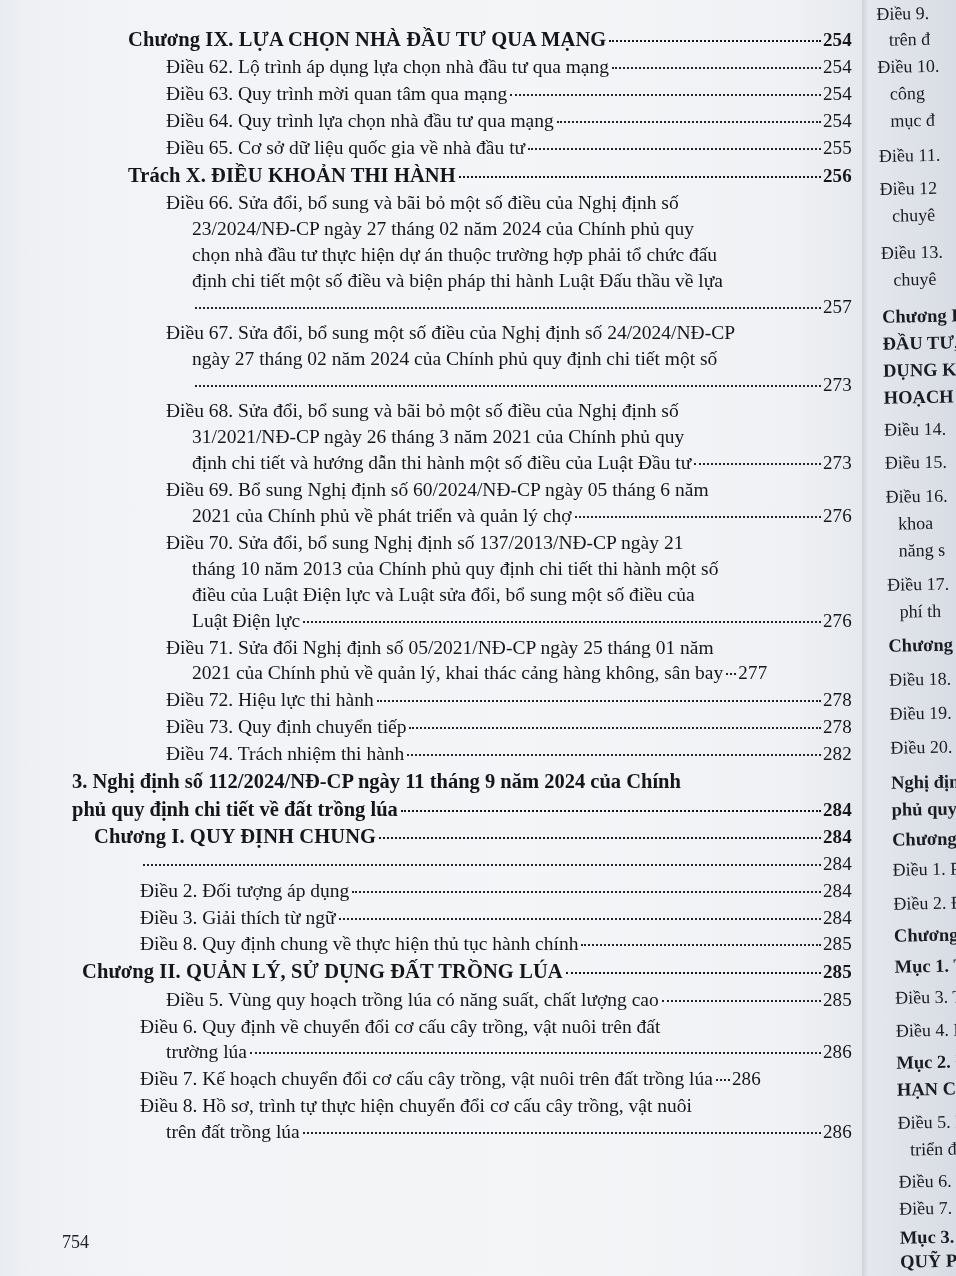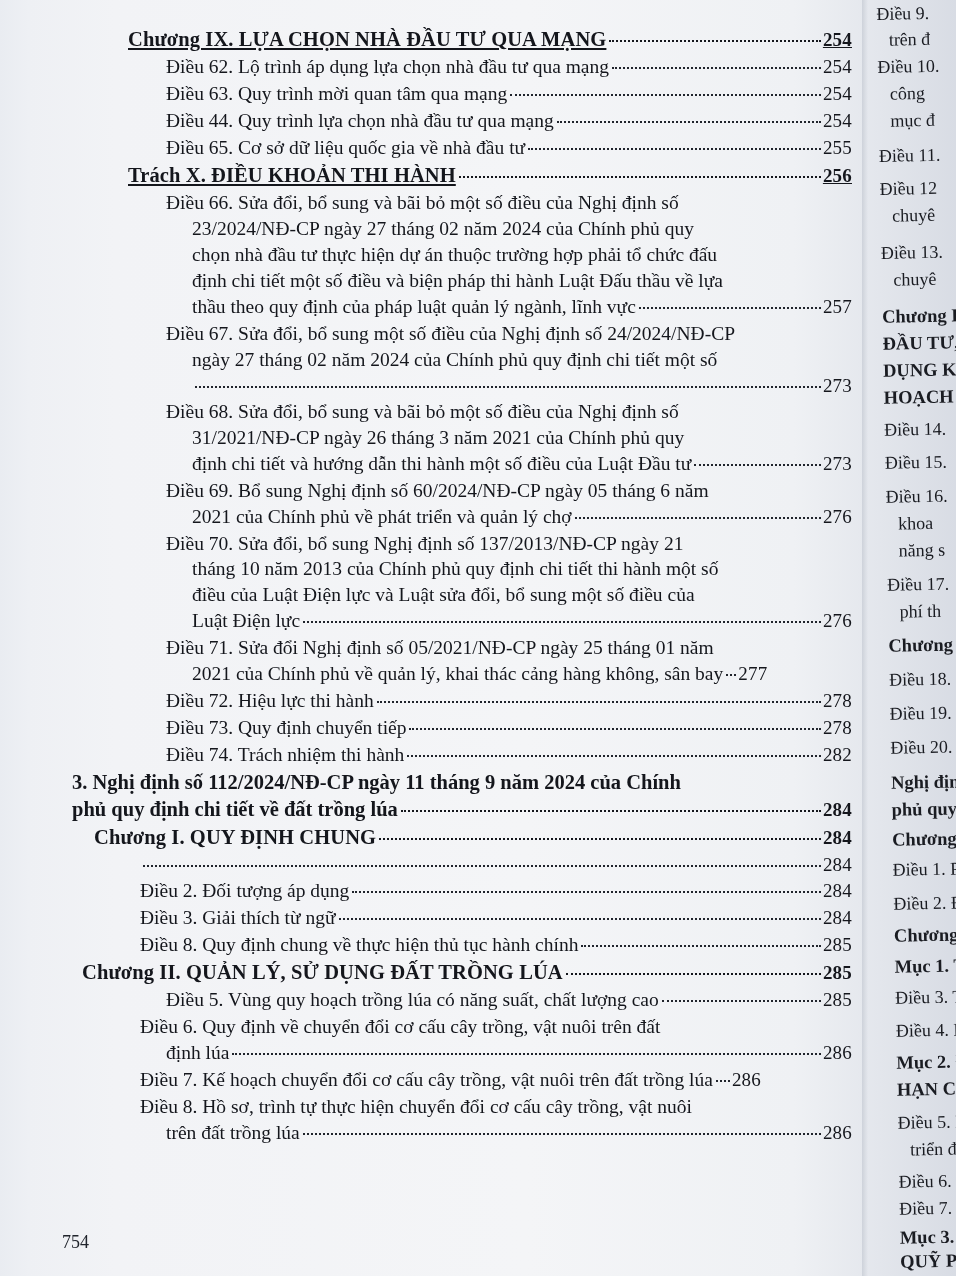--- a/index.html
+++ b/index.html
@@ -67,21 +67,21 @@
   
   .chap {
     font-weight: bold;
     font-size: 20.5px;
     letter-spacing: .1px;
   }
   .chap .dots { border-bottom: 2px dotted #14161c; }
   .chap .pg { font-weight: bold; }
 
   
-  .ind-chap { margin-left: 66px; text-decoration: underline; }
+  .ind-chap { margin-left: 66px; }
   .ind-art  { margin-left: 104px; }
 
   
   .wrap {
     margin-left: 104px;
     font-size: 19.5px;
     line-height: 1.33;
     text-align: justify;
     text-justify: inter-word;
     position: relative;
@@ -159,21 +159,21 @@
       <span class="txt">Điều 62. Lộ trình áp dụng lựa chọn nhà đầu tư qua mạng</span>
       <span class="dots"></span>
       <span class="pg">254</span>
     </div>
     <div class="line ind-art">
       <span class="txt">Điều 63. Quy trình mời quan tâm qua mạng</span>
       <span class="dots"></span>
       <span class="pg">254</span>
     </div>
     <div class="line ind-art">
-      <span class="txt">Điều 44. Quy trình lựa chọn nhà đầu tư qua mạng</span>
+      <span class="txt">Điều 64. Quy trình lựa chọn nhà đầu tư qua mạng</span>
       <span class="dots"></span>
       <span class="pg">254</span>
     </div>
     <div class="line ind-art">
       <span class="txt">Điều 65. Cơ sở dữ liệu quốc gia về nhà đầu tư</span>
       <span class="dots"></span>
       <span class="pg">255</span>
     </div>
 
     <div class="line chap ind-chap">
@@ -181,21 +181,20 @@
       <span class="dots"></span>
       <span class="pg">256</span>
     </div>
 
     <div class="wrap">
       <div class="hang first">Điều 66. Sửa đổi, bổ sung và bãi bỏ một số điều của Nghị định số</div>
       <div class="hang">23/2024/NĐ-CP ngày 27 tháng 02 năm 2024 của Chính phủ quy</div>
       <div class="hang">chọn nhà đầu tư thực hiện dự án thuộc trường hợp phải tổ chức đấu</div>
       <div class="hang">định chi tiết một số điều và biện pháp thi hành Luật Đấu thầu về lựa</div>
       <div class="tailline">
-        <span class="txt">thầu theo quy định của pháp luật quản lý ngành, lĩnh vực</span>
         <span class="dots"></span>
         <span class="pg">257</span>
       </div>
     </div>
 
     <div class="wrap">
       <div class="hang first">Điều 67. Sửa đổi, bổ sung một số điều của Nghị định số 24/2024/NĐ-CP</div>
       <div class="hang">ngày 27 tháng 02 năm 2024 của Chính phủ quy định chi tiết một số</div>
       <div class="tailline">
         <span class="dots"></span>
@@ -301,21 +300,21 @@
 
     <div class="line" style="margin-left:104px">
       <span class="txt">Điều 5. Vùng quy hoạch trồng lúa có năng suất, chất lượng cao</span>
       <span class="dots"></span>
       <span class="pg">285</span>
     </div>
 
     <div class="wrap" style="margin-left:78px">
       <div class="hang first">Điều 6. Quy định về chuyển đổi cơ cấu cây trồng, vật nuôi trên đất</div>
       <div class="tailline">
-        <span class="txt">định lúa</span>
+        <span class="txt">trường lúa</span>
         <span class="dots"></span>
         <span class="pg">286</span>
       </div>
     </div>
 
     <div class="line" style="margin-left:78px">
       <span class="txt">Điều 7. Kế hoạch chuyển đổi cơ cấu cây trồng, vật nuôi trên đất trồng lúa</span>
       <span class="dots" style="max-width:14px"></span>
       <span class="pg">286</span>
     </div>

